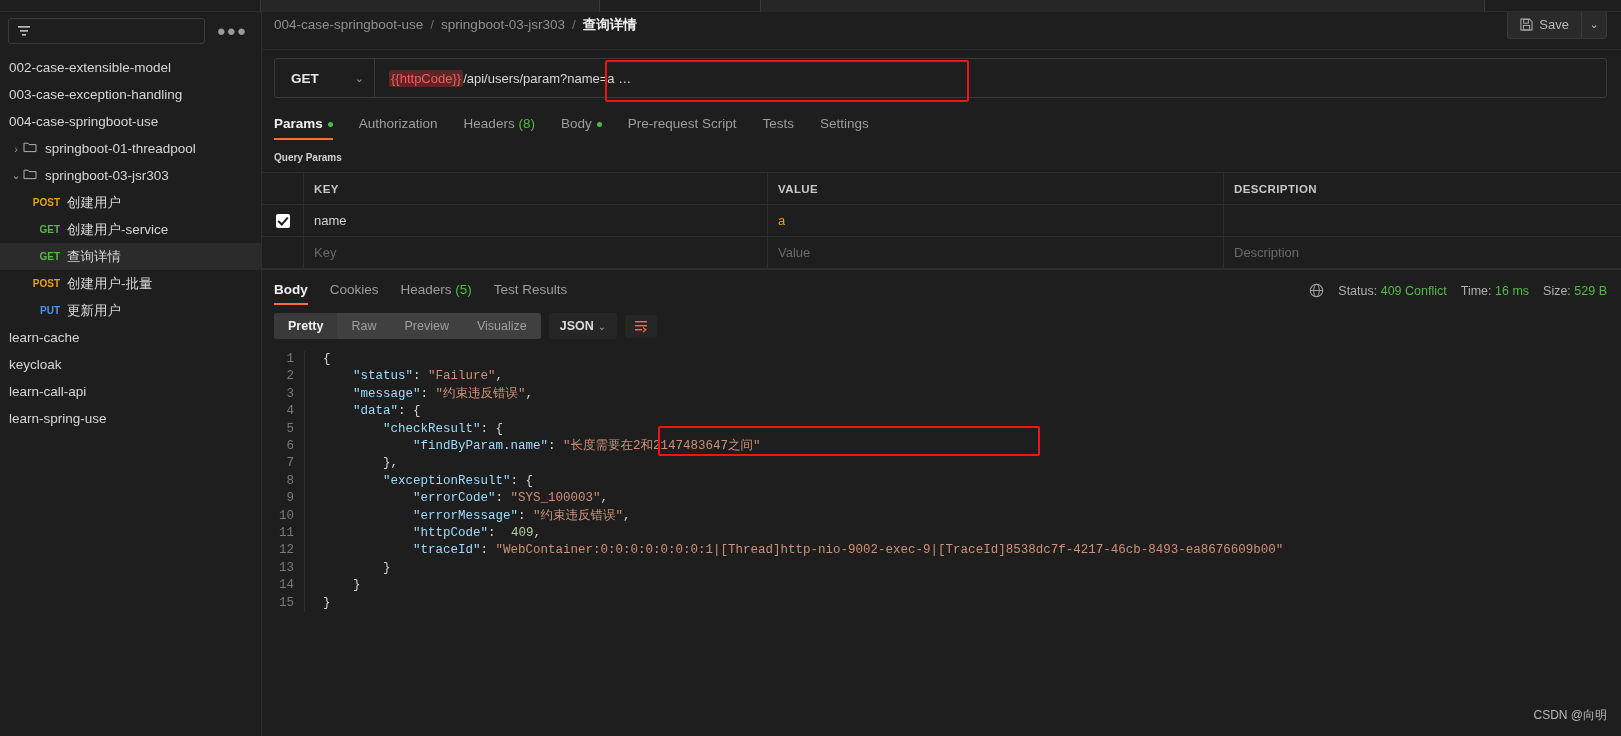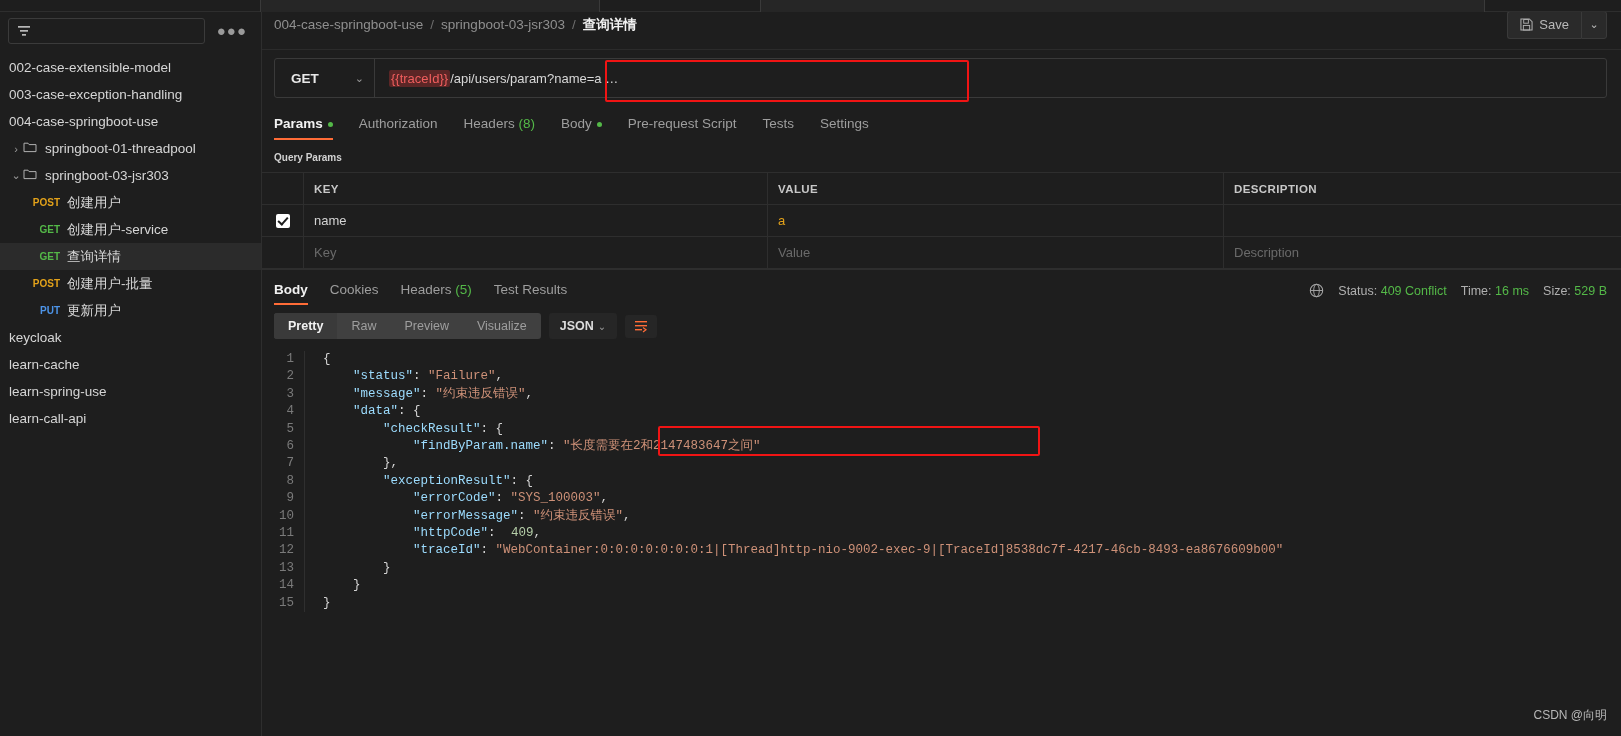--- a/index.html
+++ b/index.html
@@ -214,30 +214,30 @@
         </div>
         <div class="tree-row req">
           <span class="method m-post" style="width: 30px;">POST</span>
           <span class="lbl">创建用户-批量</span>
         </div>
         <div class="tree-row req">
           <span class="method m-put" style="width: 30px;">PUT</span>
           <span class="lbl">更新用户</span>
         </div>
         <div class="tree-row root">
+          <span class="lbl">learn-cache</span>
+        </div>
+        <div class="tree-row root">
           <span class="lbl">keycloak</span>
         </div>
         <div class="tree-row root">
-          <span class="lbl">learn-cache</span>
+          <span class="lbl">learn-call-api</span>
         </div>
         <div class="tree-row root">
           <span class="lbl">learn-spring-use</span>
-        </div>
-        <div class="tree-row root">
-          <span class="lbl">learn-call-api</span>
         </div>
       </div>
   </div>
 
   <div class="main">
 
     <div class="crumbbar">
       <span class="crumb">004-case-springboot-use</span>
       <span class="crumb sep">/</span>
       <span class="crumb">springboot-03-jsr303</span>
@@ -255,21 +255,21 @@
       <div class="savecaret">⌄</div>
     </div>
 
     <div class="urlrow">
       <div class="urlbox">
         <div class="methodsel">
           <span>GET</span>
           <span class="cv">⌄</span>
         </div>
         <div class="urlinput">
-          <span class="varpill">{{traceId}}</span>
+          <span class="varpill">{{httpCode}}</span>
             <span class="urlrest">/api/users/param?name=a …</span>
         </div>
       </div>
       <div class="hl-url"></div>
     </div>
 
     <div class="reqtabs" id="reqtabs">
         <div class="reqtab active"><span>Params</span><span class="dot"></span></div>
         <div class="reqtab"><span>Authorization</span></div>
         <div class="reqtab"><span>Headers</span> <span class="cnt">(8)</span></div>

